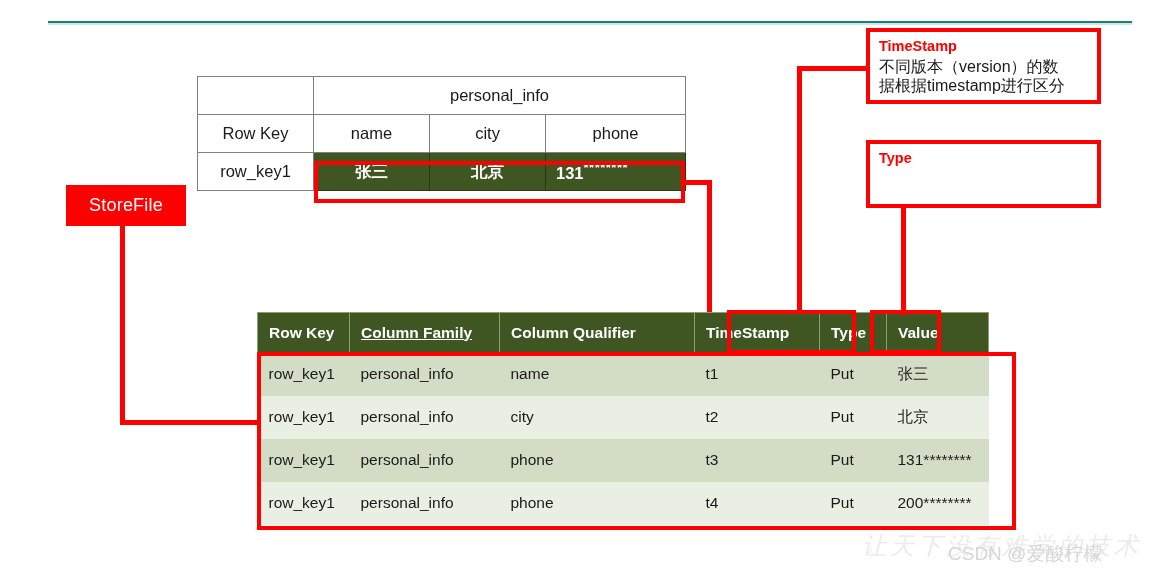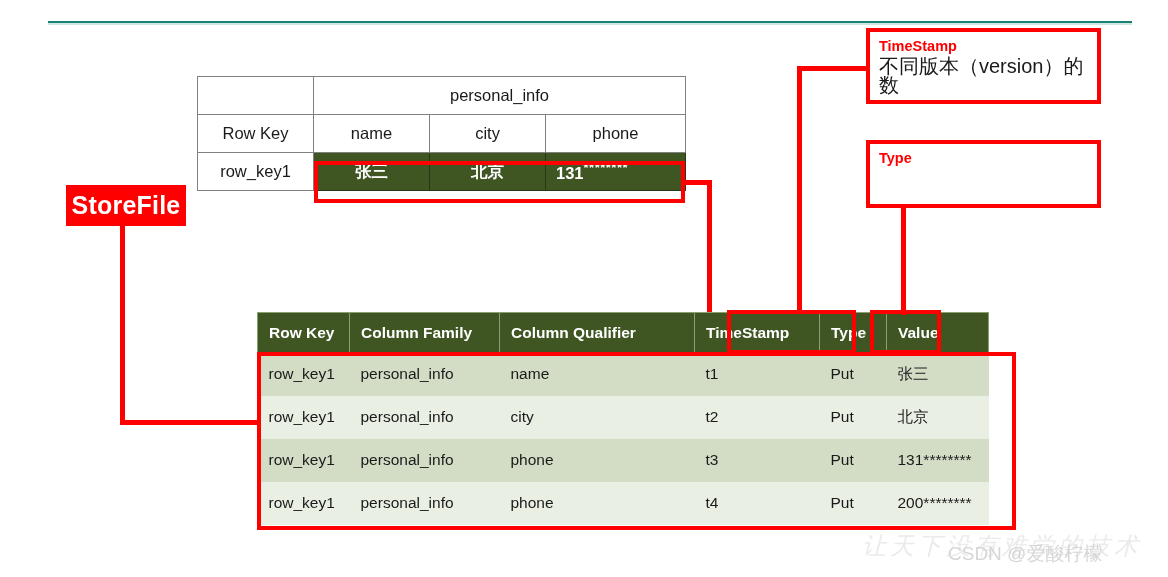--- a/index.html
+++ b/index.html
@@ -98,61 +98,61 @@
     text-align: left;
     padding: 0 0 0 11px;
     height: 43px;
     border: none;
     box-sizing: border-box;
   }
   .bot-table tr.r-odd  td { background: #d3ddc6; }
   .bot-table tr.r-even td { background: #e9efe3; }
 
   .bot-table .w-rk { width: 92px; }
-  .bot-table .w-cf { width: 150px; }
+  .bot-table .w-cf { width: 150px; text-decoration: underline; }
   .bot-table .w-cq { width: 195px; }
   .bot-table .w-ts { width: 125px; }
   .bot-table .w-ty { width: 67px; }
   .bot-table .w-va { width: 102px; }
 
   
   .storefile-box {
     position: absolute;
     left: 66px;
     top: 185px;
     width: 120px;
     height: 41px;
     background: #fe0000;
     display: flex;
     align-items: center;
     justify-content: center;
     color: #ffffff;
-    font-weight: bold;
-    font-size: 25px;
+    font-weight: normal;
+    font-size: 18px;
     letter-spacing: 0.2px;
   }
 
   
   .callout {
     position: absolute;
     background: #ffffff;
     border: 4px solid #fe0000;
     box-sizing: border-box;
     padding: 6px 8px 7px 9px;
   }
   .callout .co-title {
     color: #fe0000;
     font-weight: bold;
     font-size: 14.5px;
     line-height: 17px;
     margin-bottom: 2px;
   }
   .callout .co-body {
     color: #1a1a1a;
-    font-size: 20px;
+    font-size: 16px;
     line-height: 19px;
   }
   #callout-timestamp { left: 866px; top: 28px;  width: 235px; height: 76px; }
   #callout-type      { left: 866px; top: 140px; width: 235px; height: 68px; }
 
   
   .rl {            
     position: absolute;
     background: #fe0000;
   }
@@ -277,20 +277,21 @@
 
 <div class="rl" style="left:797px; top:66px; width:5px; height:248px;"></div>
 <div class="rl" style="left:797px; top:66px; width:70px; height:5px;"></div>
 
 <div class="rl" style="left:901px; top:205px; width:5px; height:110px;"></div>
 
 <div class="callout" id="callout-timestamp">
   <div class="co-title">TimeStamp</div>
   <div class="co-body">
     <div>不同版本（version）的数</div>
+    <div>据根据timestamp进行区分</div>
   </div>
 </div>
 
 <div class="callout" id="callout-type">
   <div class="co-title">Type</div>
   <div class="co-body">
   </div>
 </div>
 
 <div class="wm-calligraphy">让天下没有难学的技术</div>

